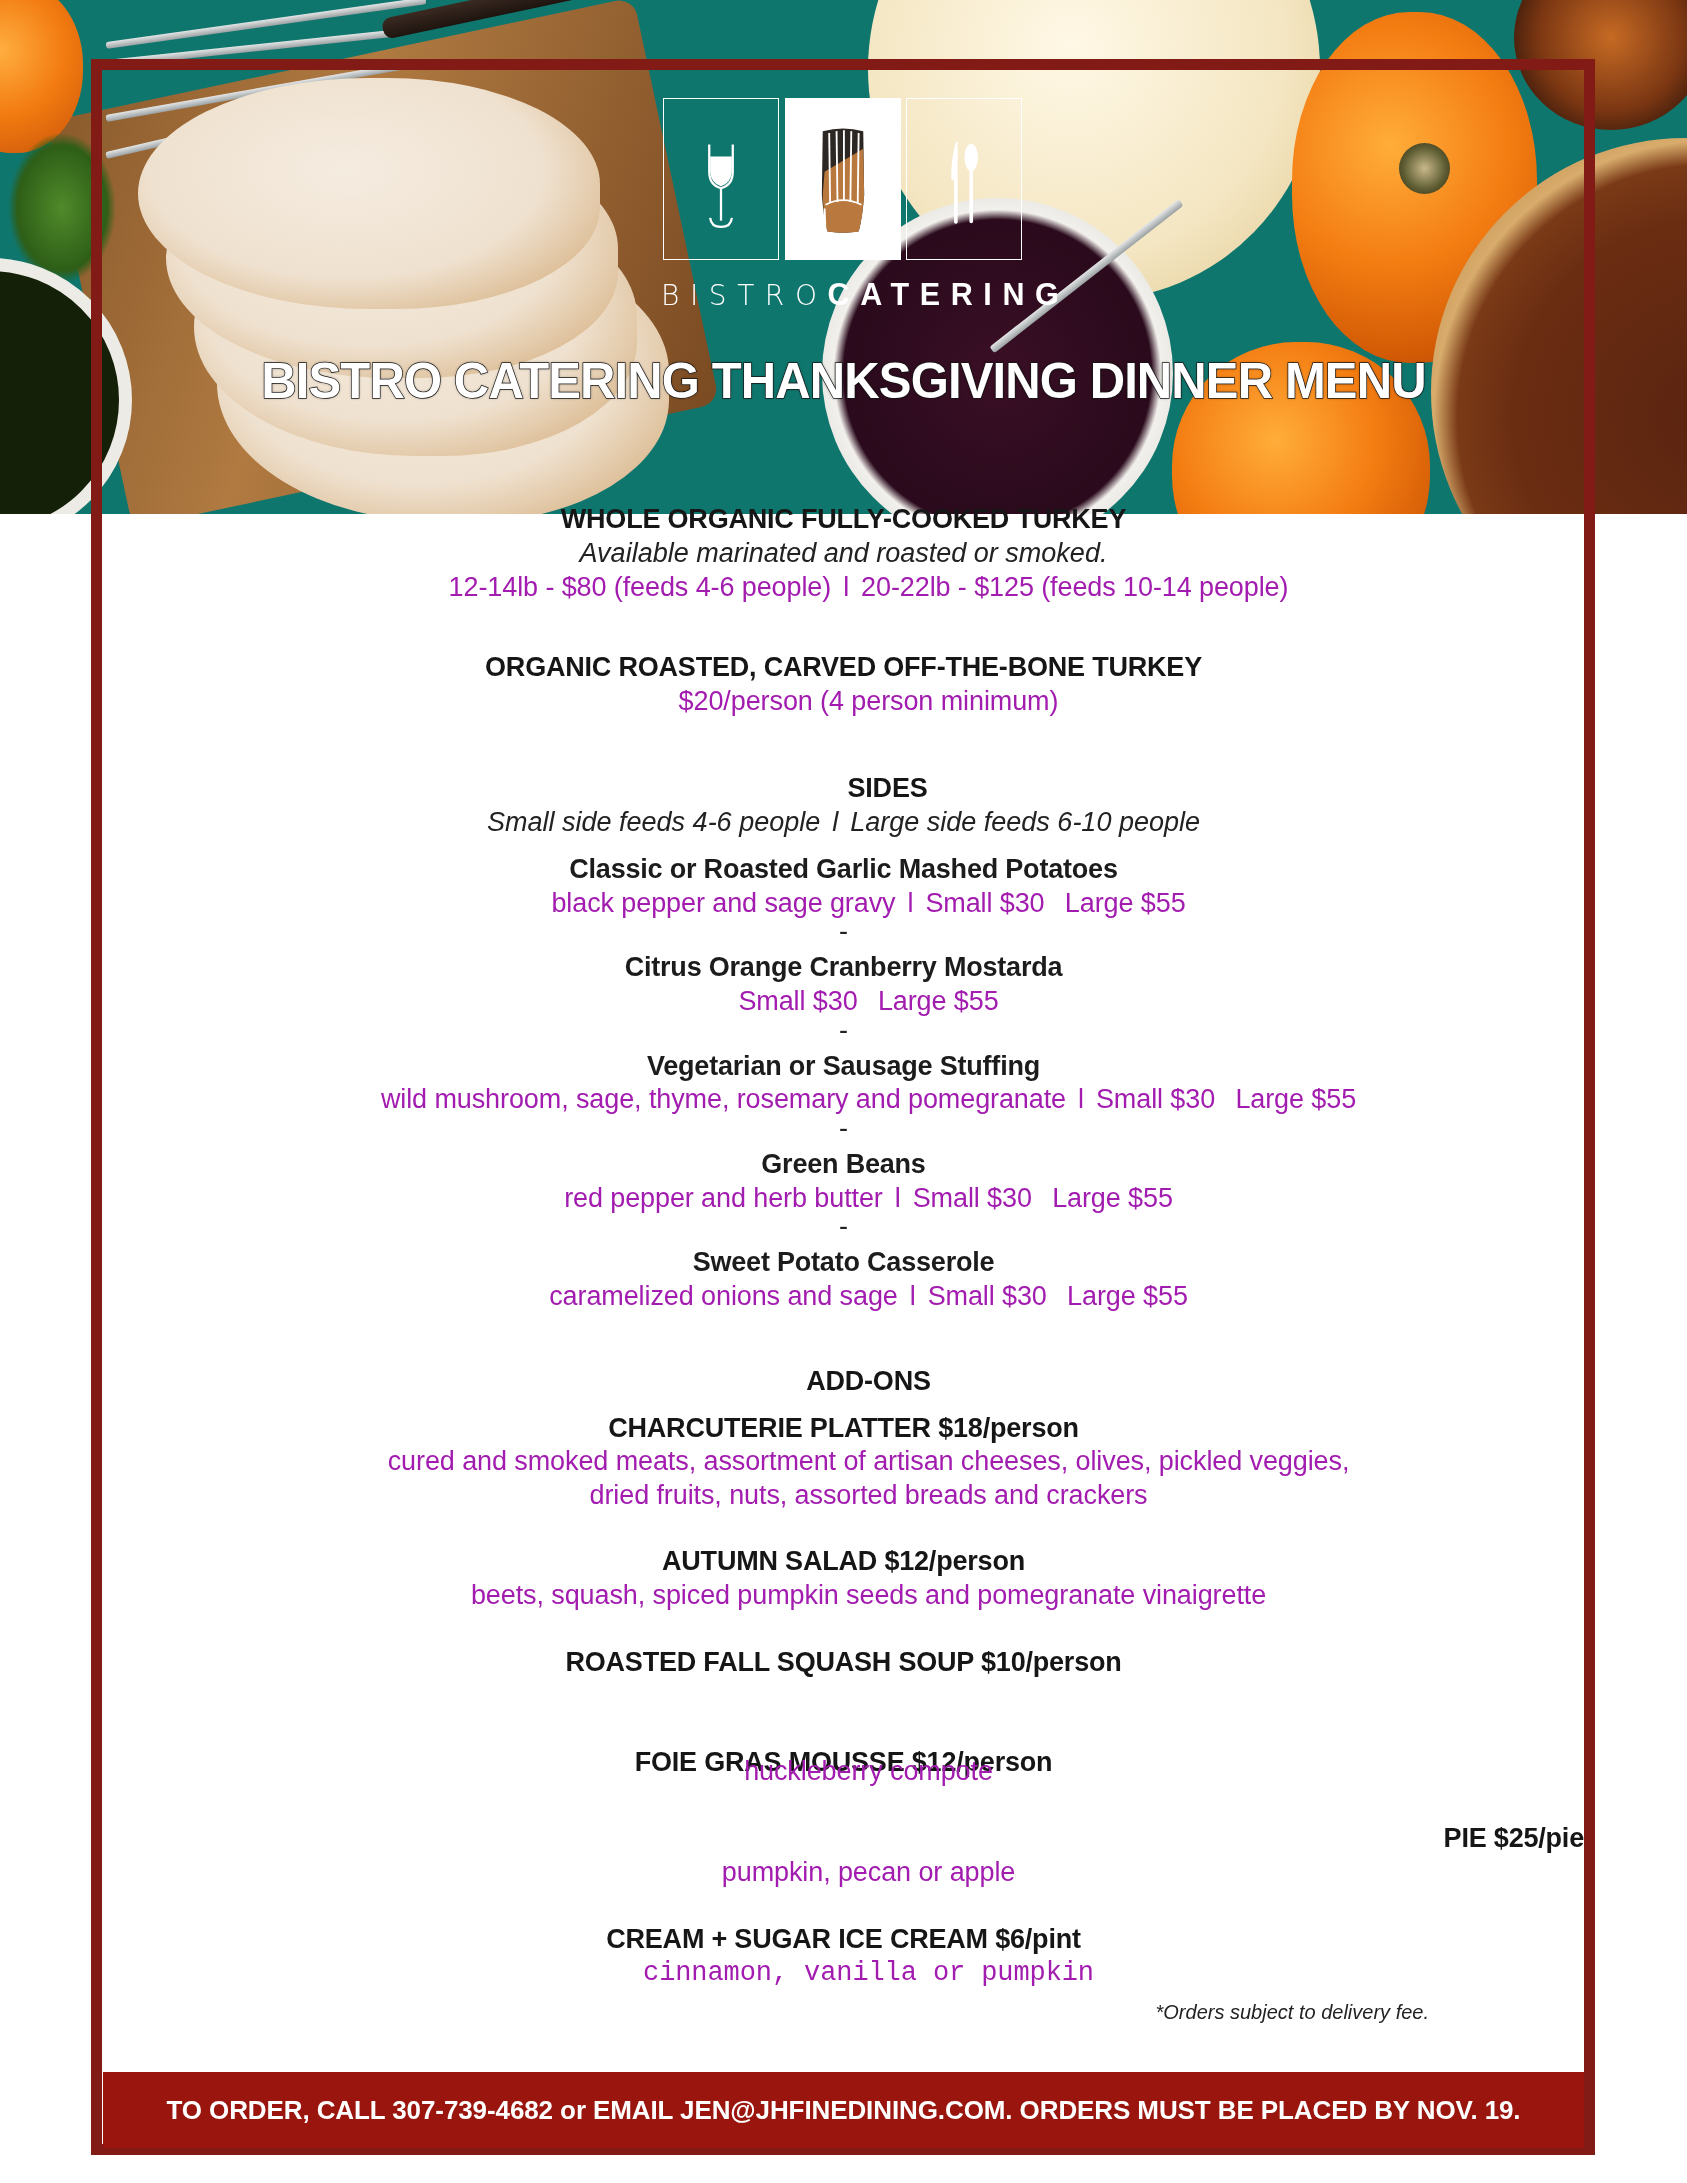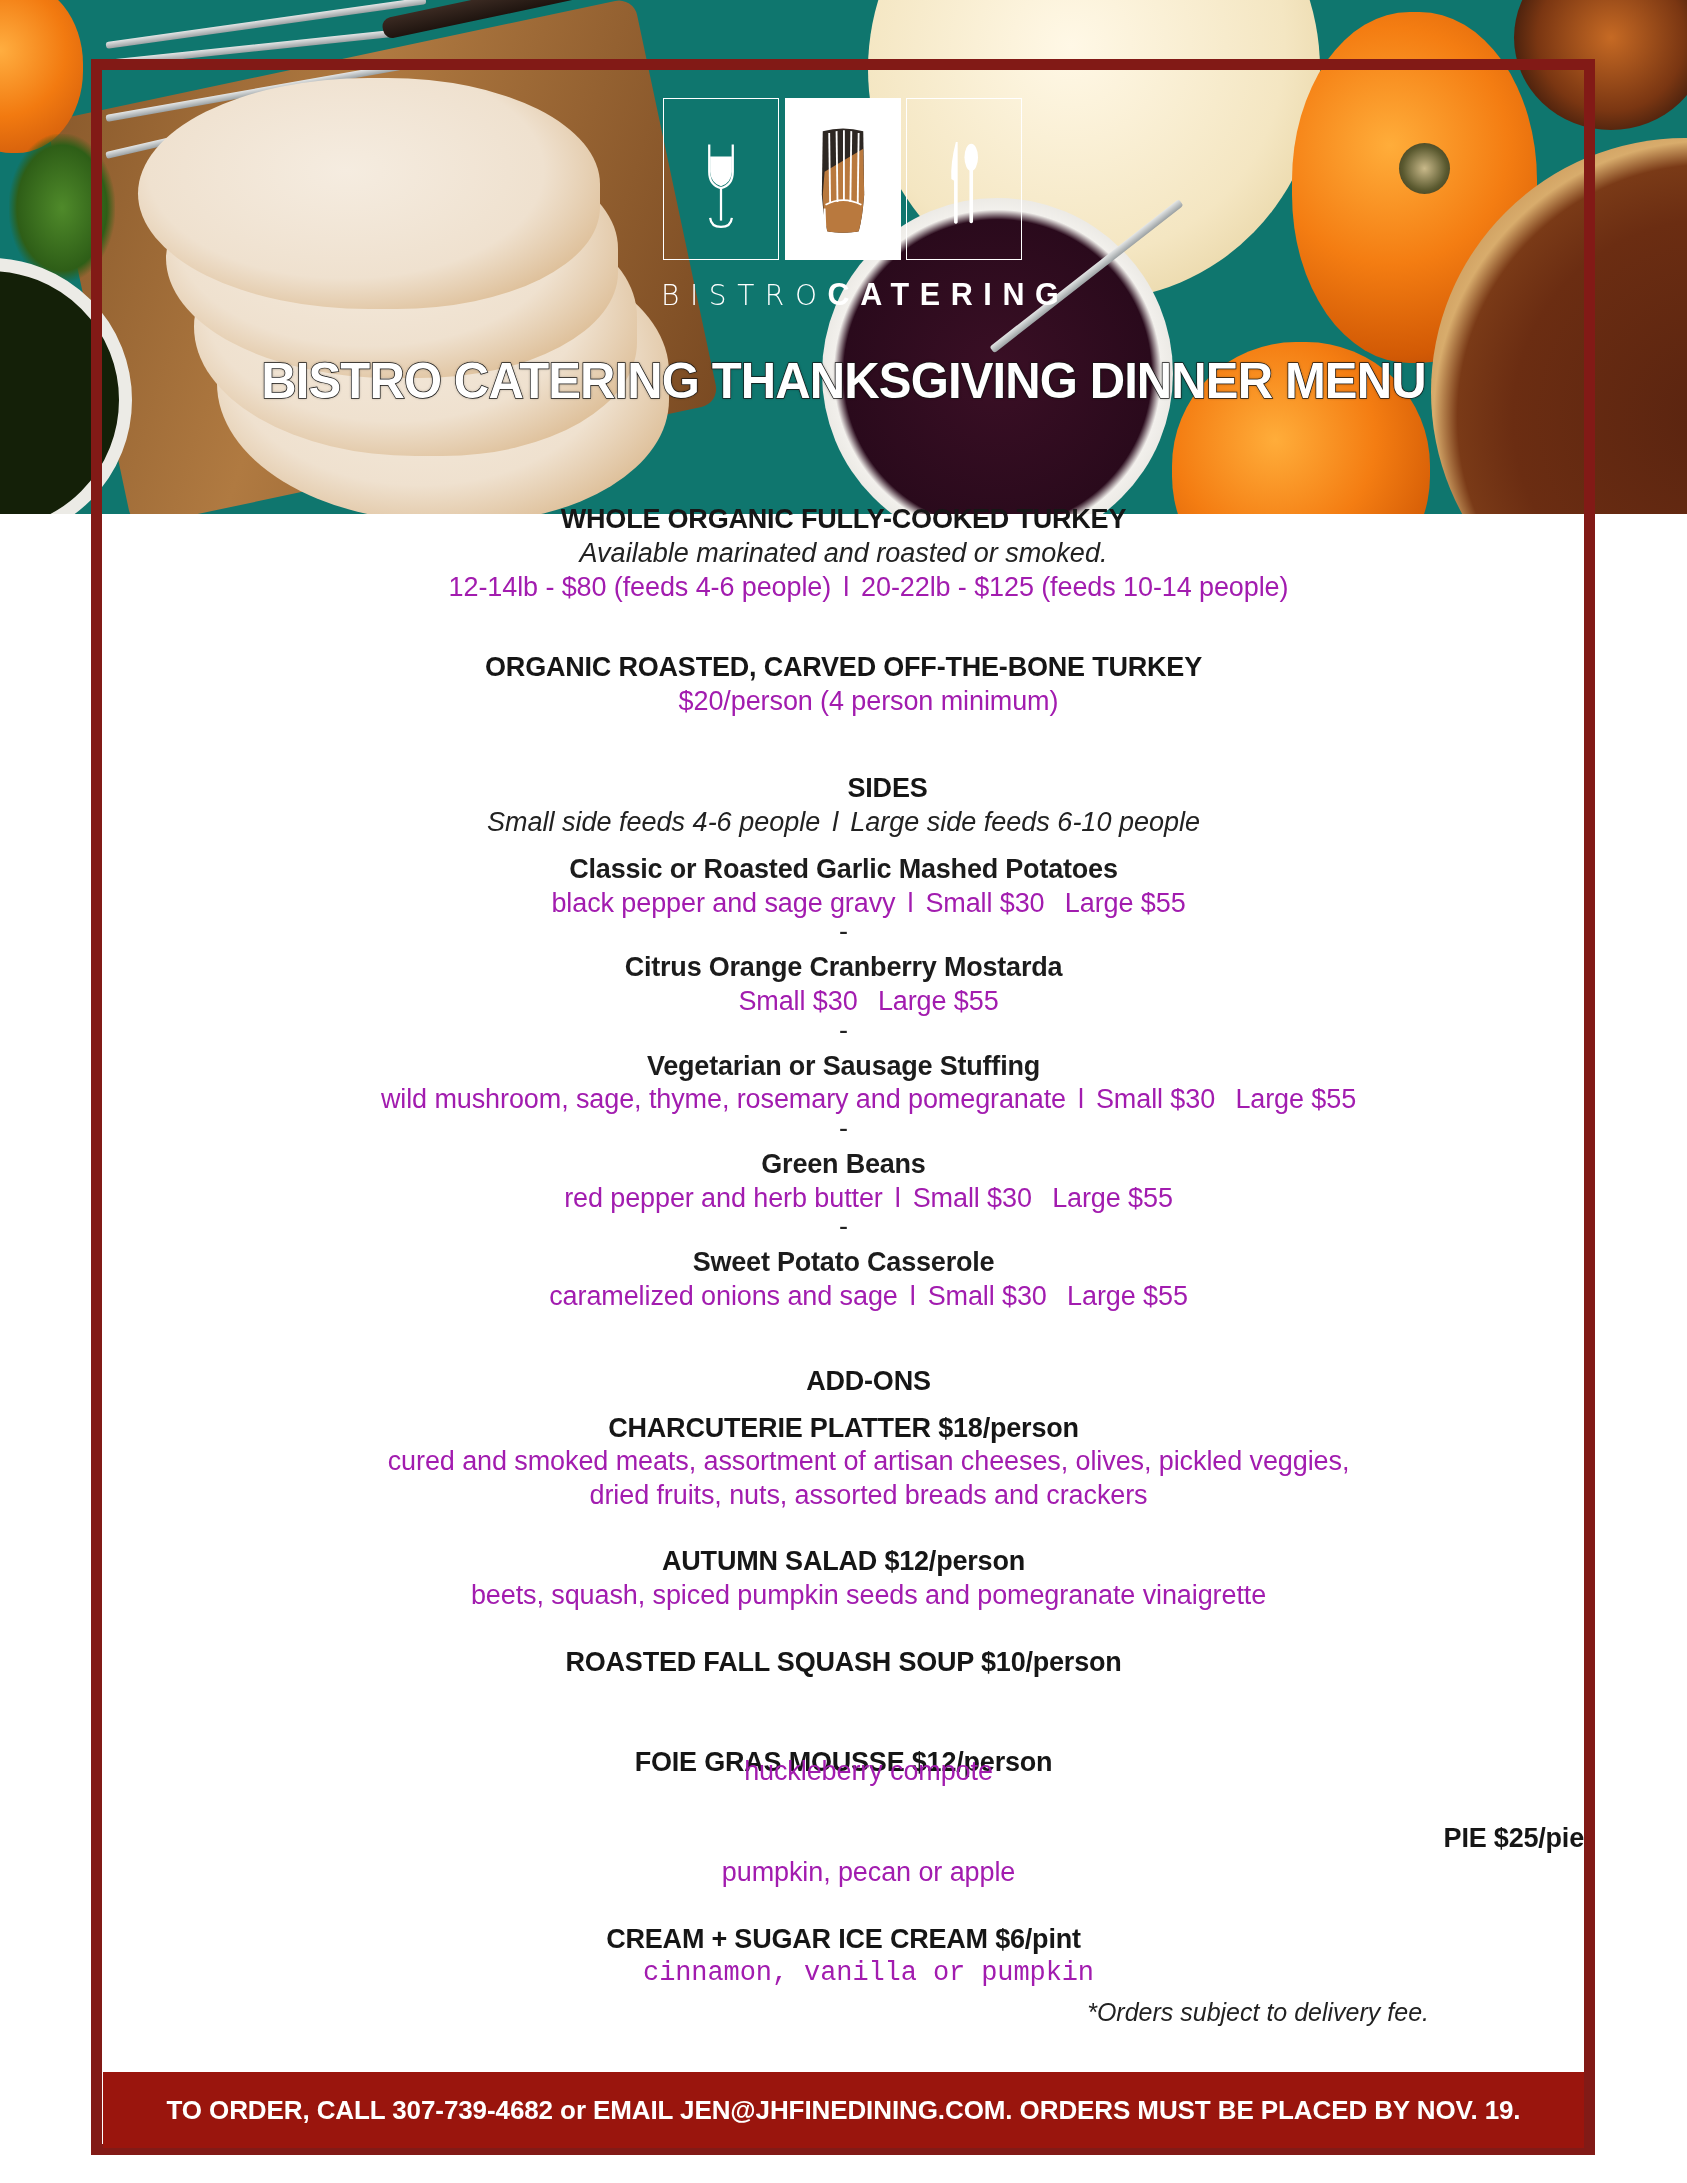--- a/index.html
+++ b/index.html
@@ -67,21 +67,21 @@
   
   .line {
     position: absolute; left: 103px; width: 1481px; text-align: center;
     font-size: 27px; line-height: 32px; white-space: nowrap;
   }
   .head { font-weight: 700; color: #161616; letter-spacing: -0.2px; }
   .item { font-weight: 700; color: #1c1c1c; letter-spacing: -0.2px; }
   .desc { font-weight: 400; color: #a21caf; letter-spacing: -0.1px; padding-left: 25px; }
   .ital { font-style: italic; font-weight: 400; color: #222; }
   .dash { font-weight: 400; color: #222; }
-  .note { position: absolute; right: 258px; font-style: italic; font-size: 25px; line-height: 32px; color:#222; white-space: nowrap; }
+  .note { position: absolute; right: 258px; font-style: italic; font-size: 20px; line-height: 32px; color:#222; white-space: nowrap; }
   .sep { display: inline-block; margin: 0 12px; }
 
   
   .footer {
     position: absolute; left: 103px; top: 2072px; width: 1481px; height: 76px;
     background: #9a150d;
     color: #ffffff; font-weight: 700; font-size: 26px; line-height: 76px; text-align: center;
     letter-spacing: -0.1px; white-space: nowrap;
   }
 </style>

